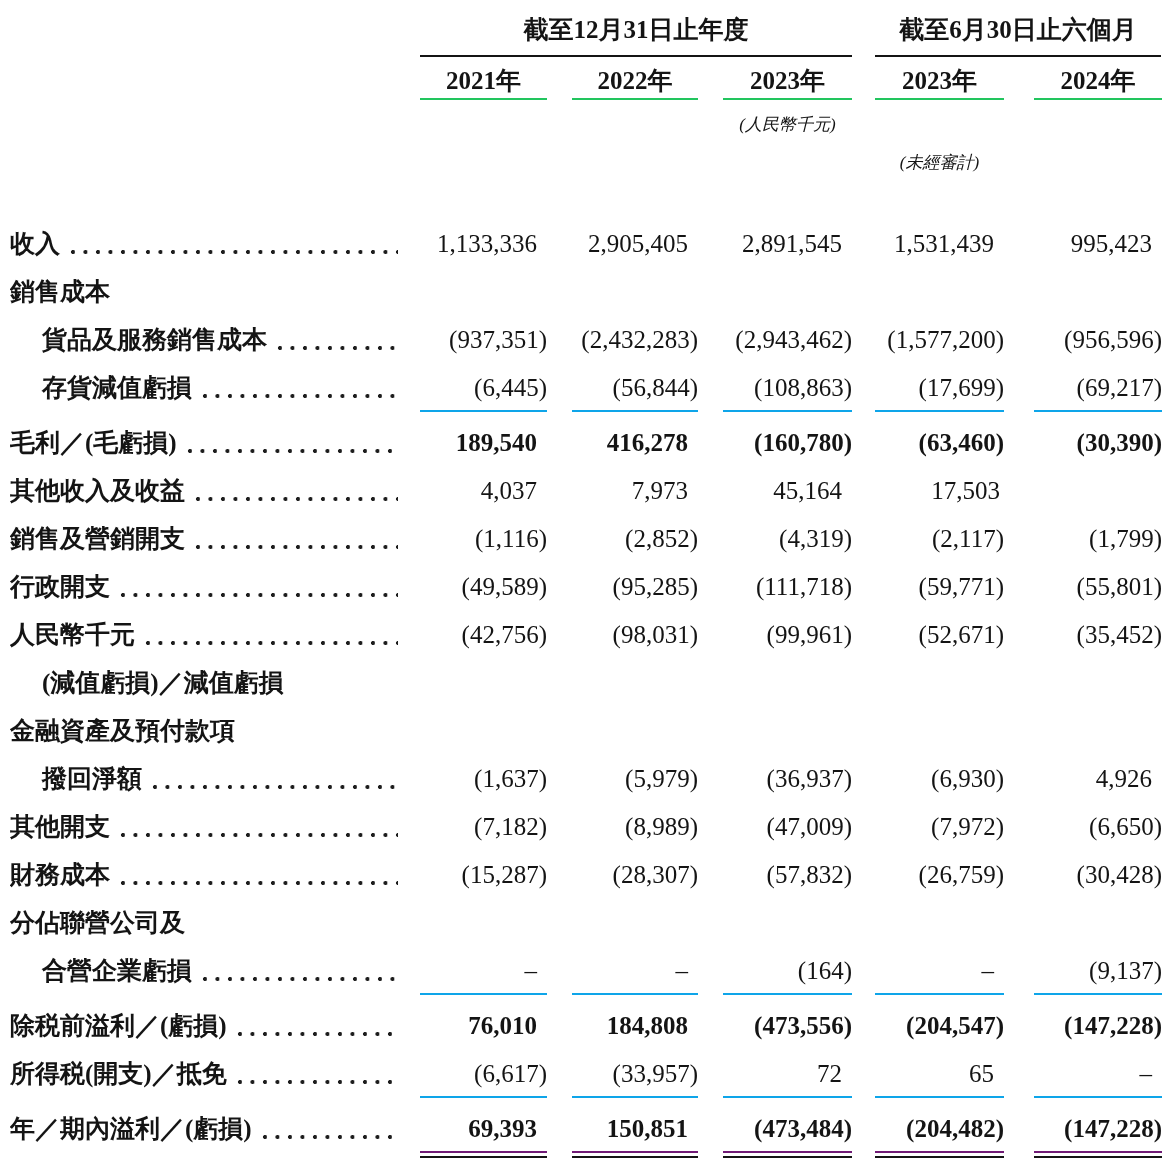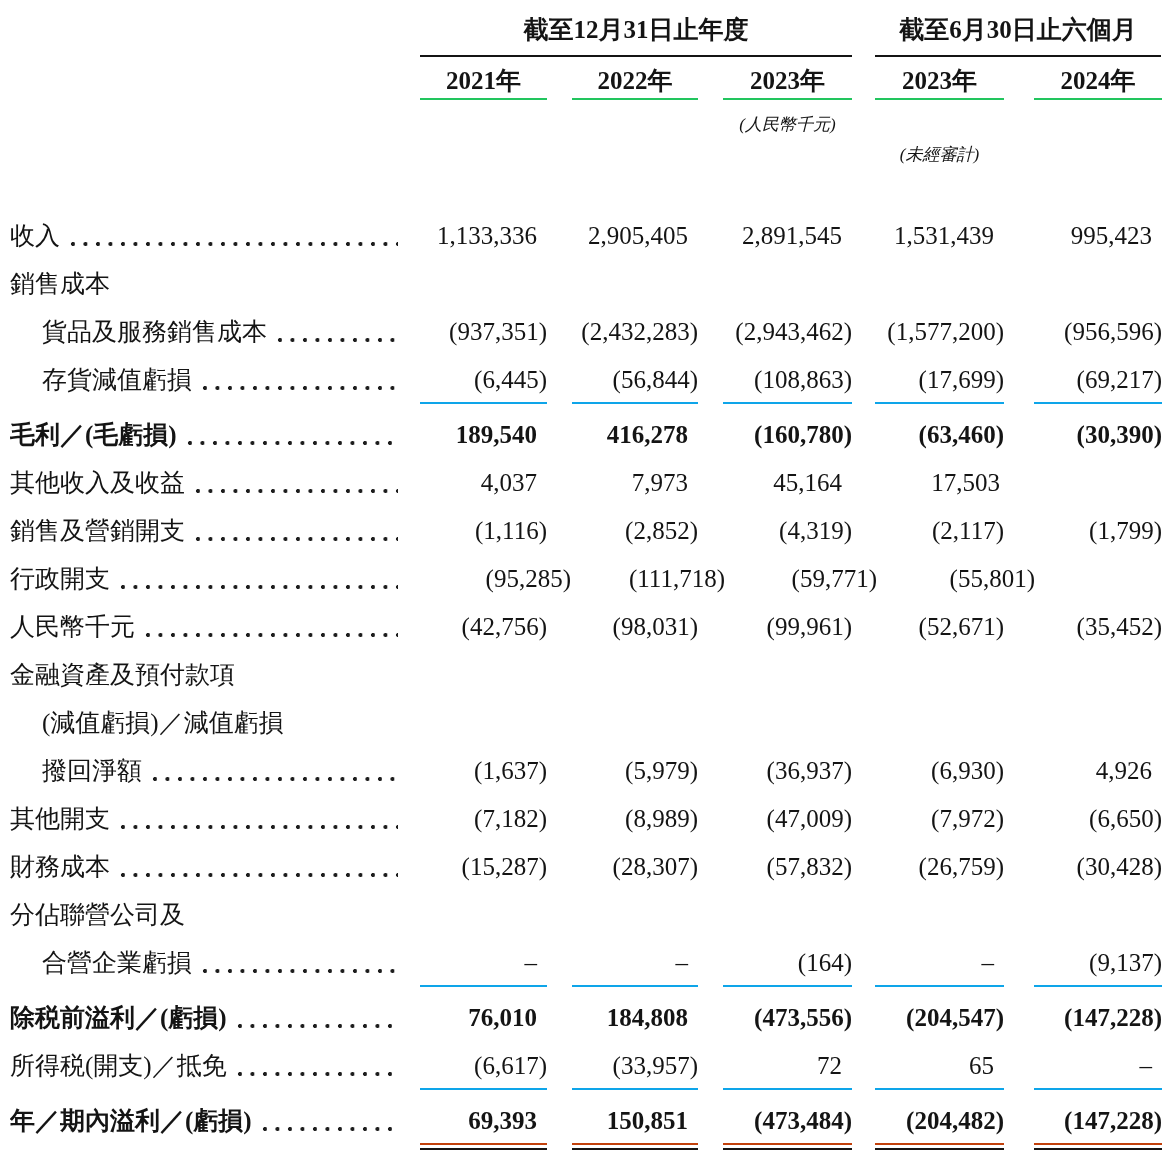--- a/index.html
+++ b/index.html
@@ -44,42 +44,42 @@
   .years { margin-top: 10px; }
   .yhead {
     text-align: center;
     font-weight: bold;
     line-height: 28px;
     padding-bottom: 3px;
     border-bottom: 2px solid #22c55e;
     box-sizing: border-box;
   }
   .noterow1 { margin-top: 10px; }
-  .noterow2 { }
+  .noterow2 { margin-top: 8px; }
   .note {
     font-style: italic;
     font-size: 17px;
     line-height: 30px;
     text-align: center;
     white-space: nowrap;
   }
   .note-currency { margin-left: 713px; width: 129px; }
   .note-unaudited { margin-left: 865px; width: 129px; }
 
   
   .tbody { margin-top: 42px; }
   .row {
     display: flex;
     height: 48px;
     line-height: 48px;
     white-space: nowrap;
   }
   .row.bold { font-weight: bold; }
   .label { display: flex; overflow: hidden; }
-  .ltext { white-space: nowrap; }
+  .ltext { white-space: nowrap; font-weight: bold; }
   .label.indent .ltext { padding-left: 32px; }
   .dots {
     flex: 1;
     height: 48px;
     margin: 0 22px 0 10px;
     background-image: radial-gradient(circle 1.9px at 3px 3px, #1d1d1d 1.8px, transparent 2.3px);
     background-size: 12.5px 6px;
     background-repeat: repeat-x;
     background-position: 0px 29px;
   }
@@ -87,21 +87,21 @@
     text-align: right;
     height: 48px;
     box-sizing: border-box;
   }
   .cell.pos { padding-right: 10px; }
 
   
   .row.uline { margin-bottom: 7px; }
   .row.uline .cell { border-bottom: 2px solid #0ea5e9; }
   .row.dline .cell {
-    border-bottom: 2px solid #c2410c;
+    border-bottom: 2px solid #701a75;
     position: relative;
   }
   .row.dline .cell::after {
     content: "";
     position: absolute;
     left: 0;
     right: 0;
     bottom: -7px;
     border-bottom: 2px solid #141414;
   }
@@ -211,49 +211,50 @@
     <div class="cell c2">(2,852)</div>
     <div class="cell c3">(4,319)</div>
     <div class="cell c4">(2,117)</div>
     <div class="cell c5">(1,799)</div>
   </div>
       <div class="row">
     <div class="label labelcol">
       <span class="ltext">行政開支</span>
     <span class="dots"></span>
         </div>
+    <div class="cell c1">(49,589)</div>
     <div class="cell c2">(95,285)</div>
     <div class="cell c3">(111,718)</div>
     <div class="cell c4">(59,771)</div>
     <div class="cell c5">(55,801)</div>
   </div>
       <div class="row">
     <div class="label labelcol">
       <span class="ltext">人民幣千元</span>
     <span class="dots"></span>
         </div>
     <div class="cell c1">(42,756)</div>
     <div class="cell c2">(98,031)</div>
     <div class="cell c3">(99,961)</div>
     <div class="cell c4">(52,671)</div>
     <div class="cell c5">(35,452)</div>
   </div>
       <div class="row">
-    <div class="label labelcol">
-      <span class="ltext">金融資產及預付款項</span>
+    <div class="label labelcol indent">
+      <span class="ltext">(減值虧損)／減值虧損</span>
     </div>
     <div class="cell c1"></div>
     <div class="cell c2"></div>
     <div class="cell c3"></div>
     <div class="cell c4"></div>
     <div class="cell c5"></div>
   </div>
       <div class="row">
-    <div class="label labelcol indent">
-      <span class="ltext">(減值虧損)／減值虧損</span>
+    <div class="label labelcol">
+      <span class="ltext">金融資產及預付款項</span>
     </div>
     <div class="cell c1"></div>
     <div class="cell c2"></div>
     <div class="cell c3"></div>
     <div class="cell c4"></div>
     <div class="cell c5"></div>
   </div>
       <div class="row">
     <div class="label labelcol indent">
       <span class="ltext">撥回淨額</span>

